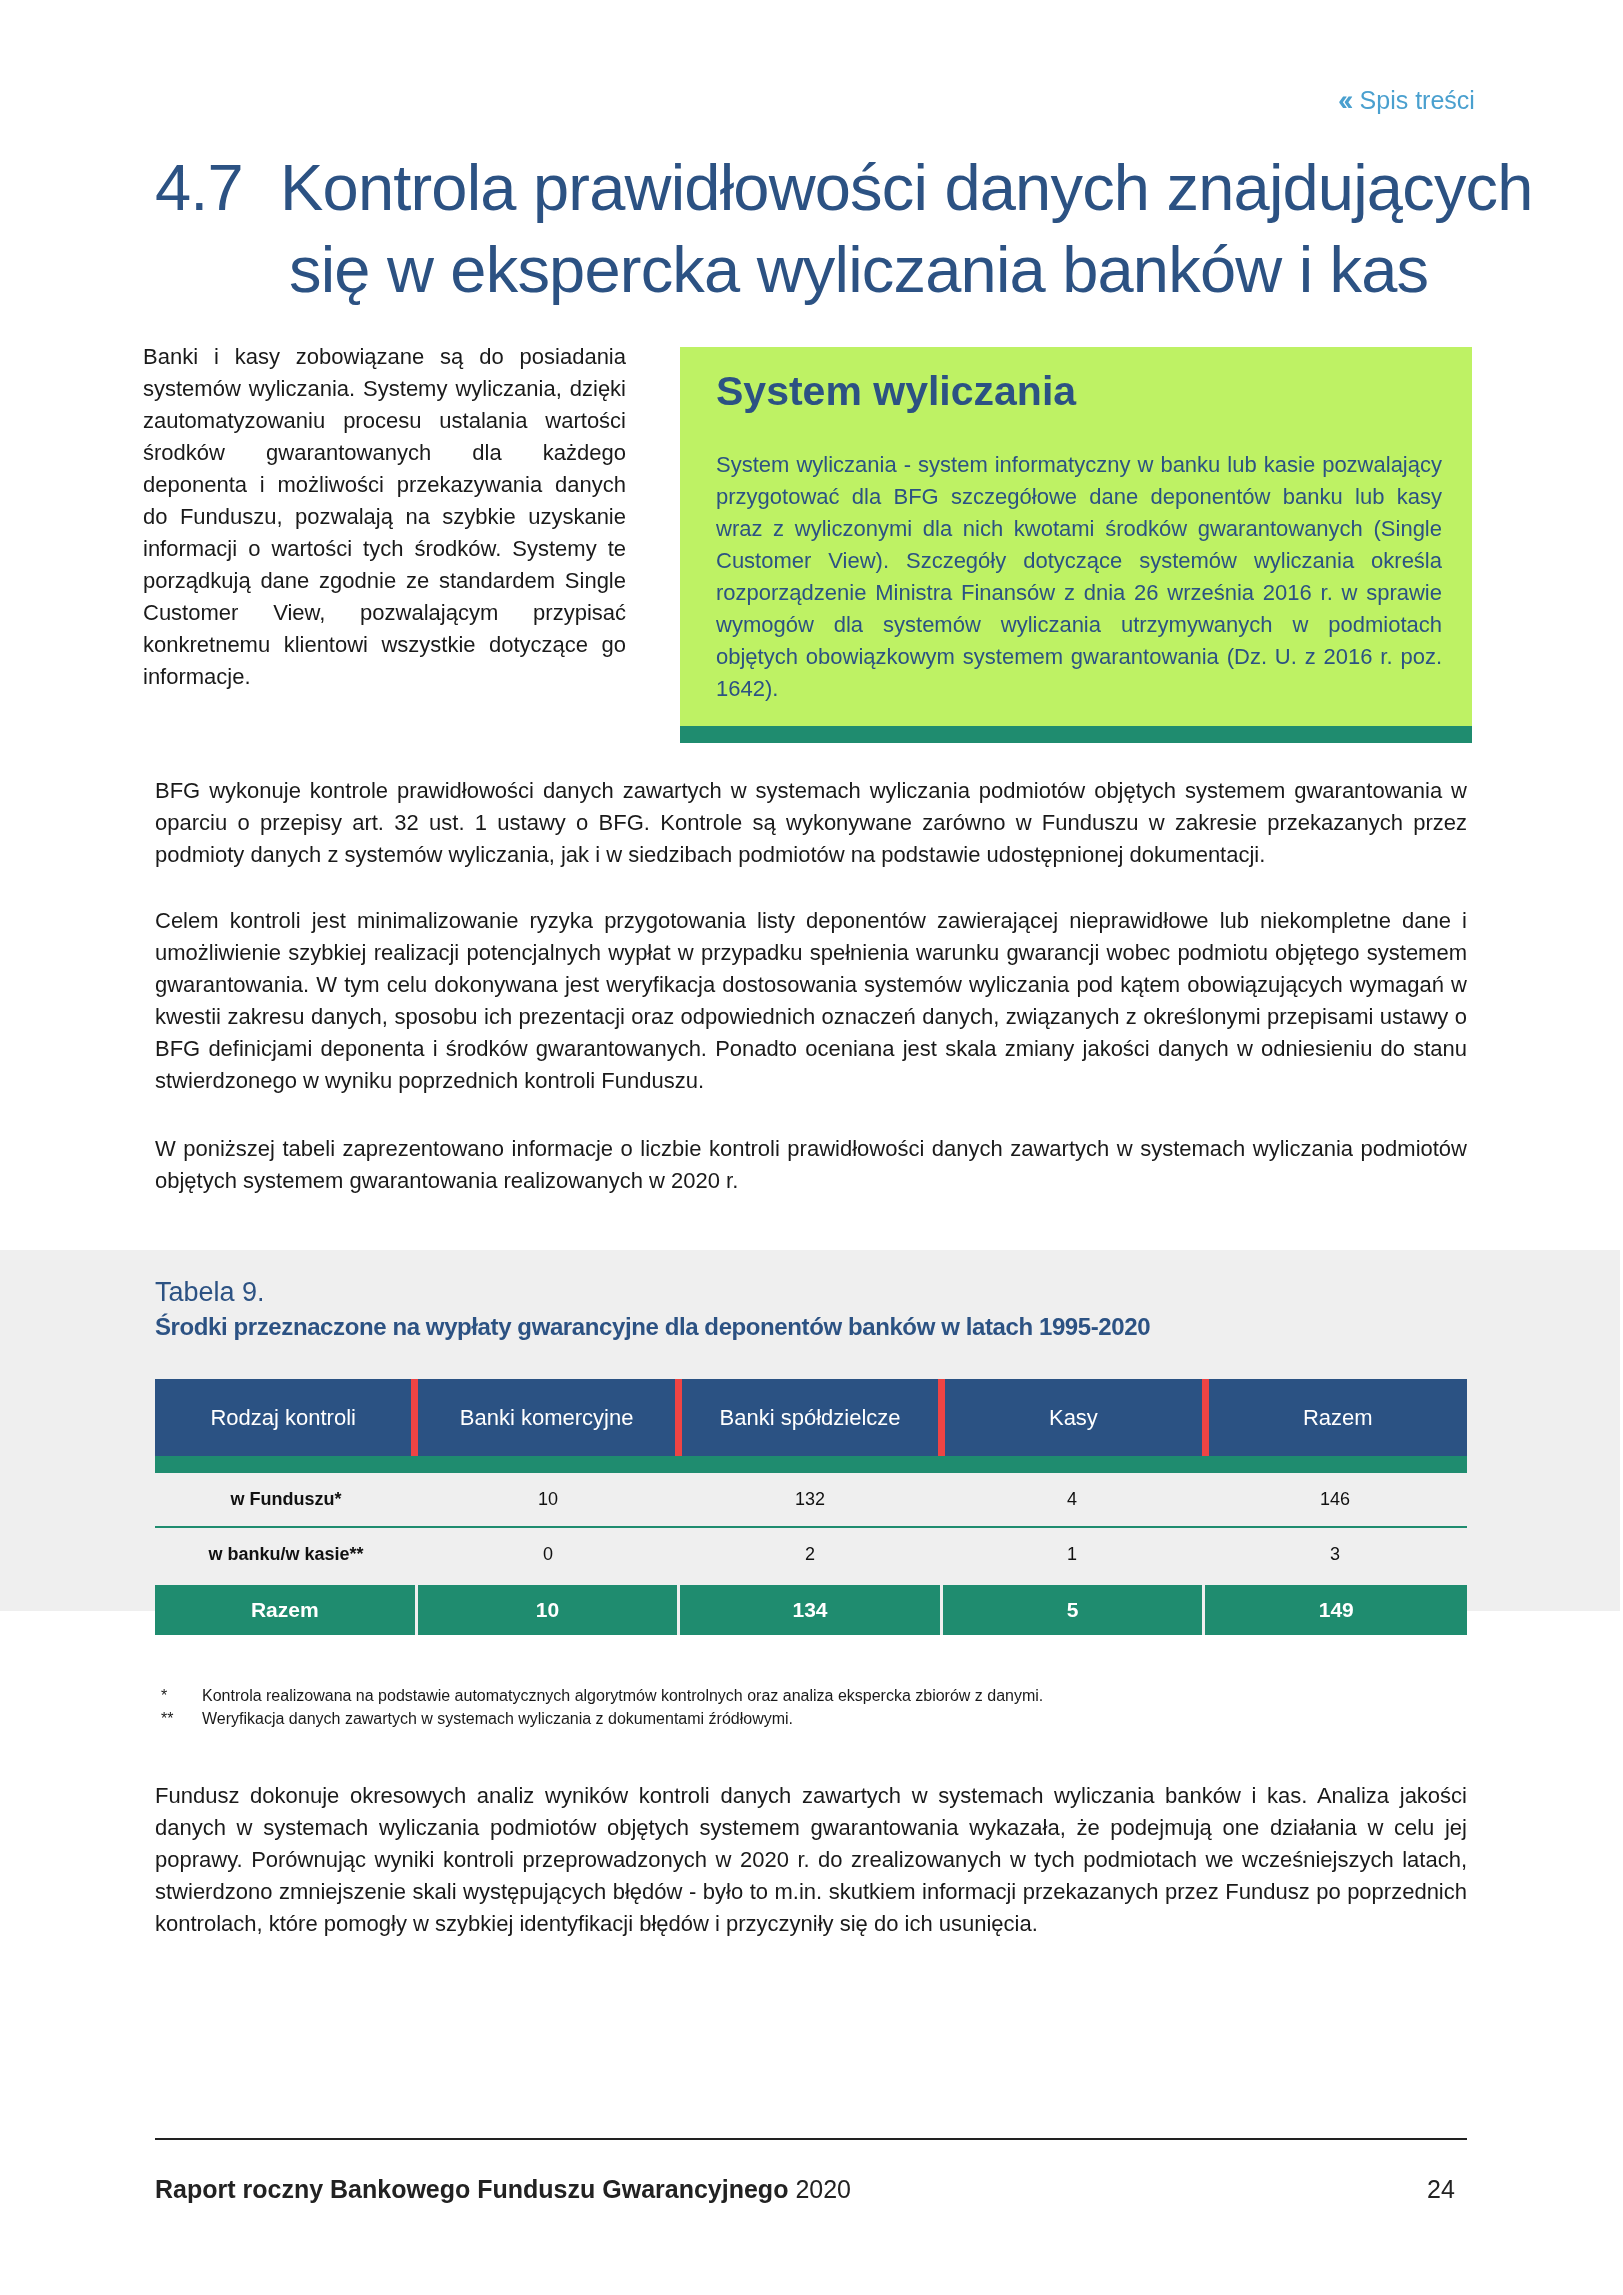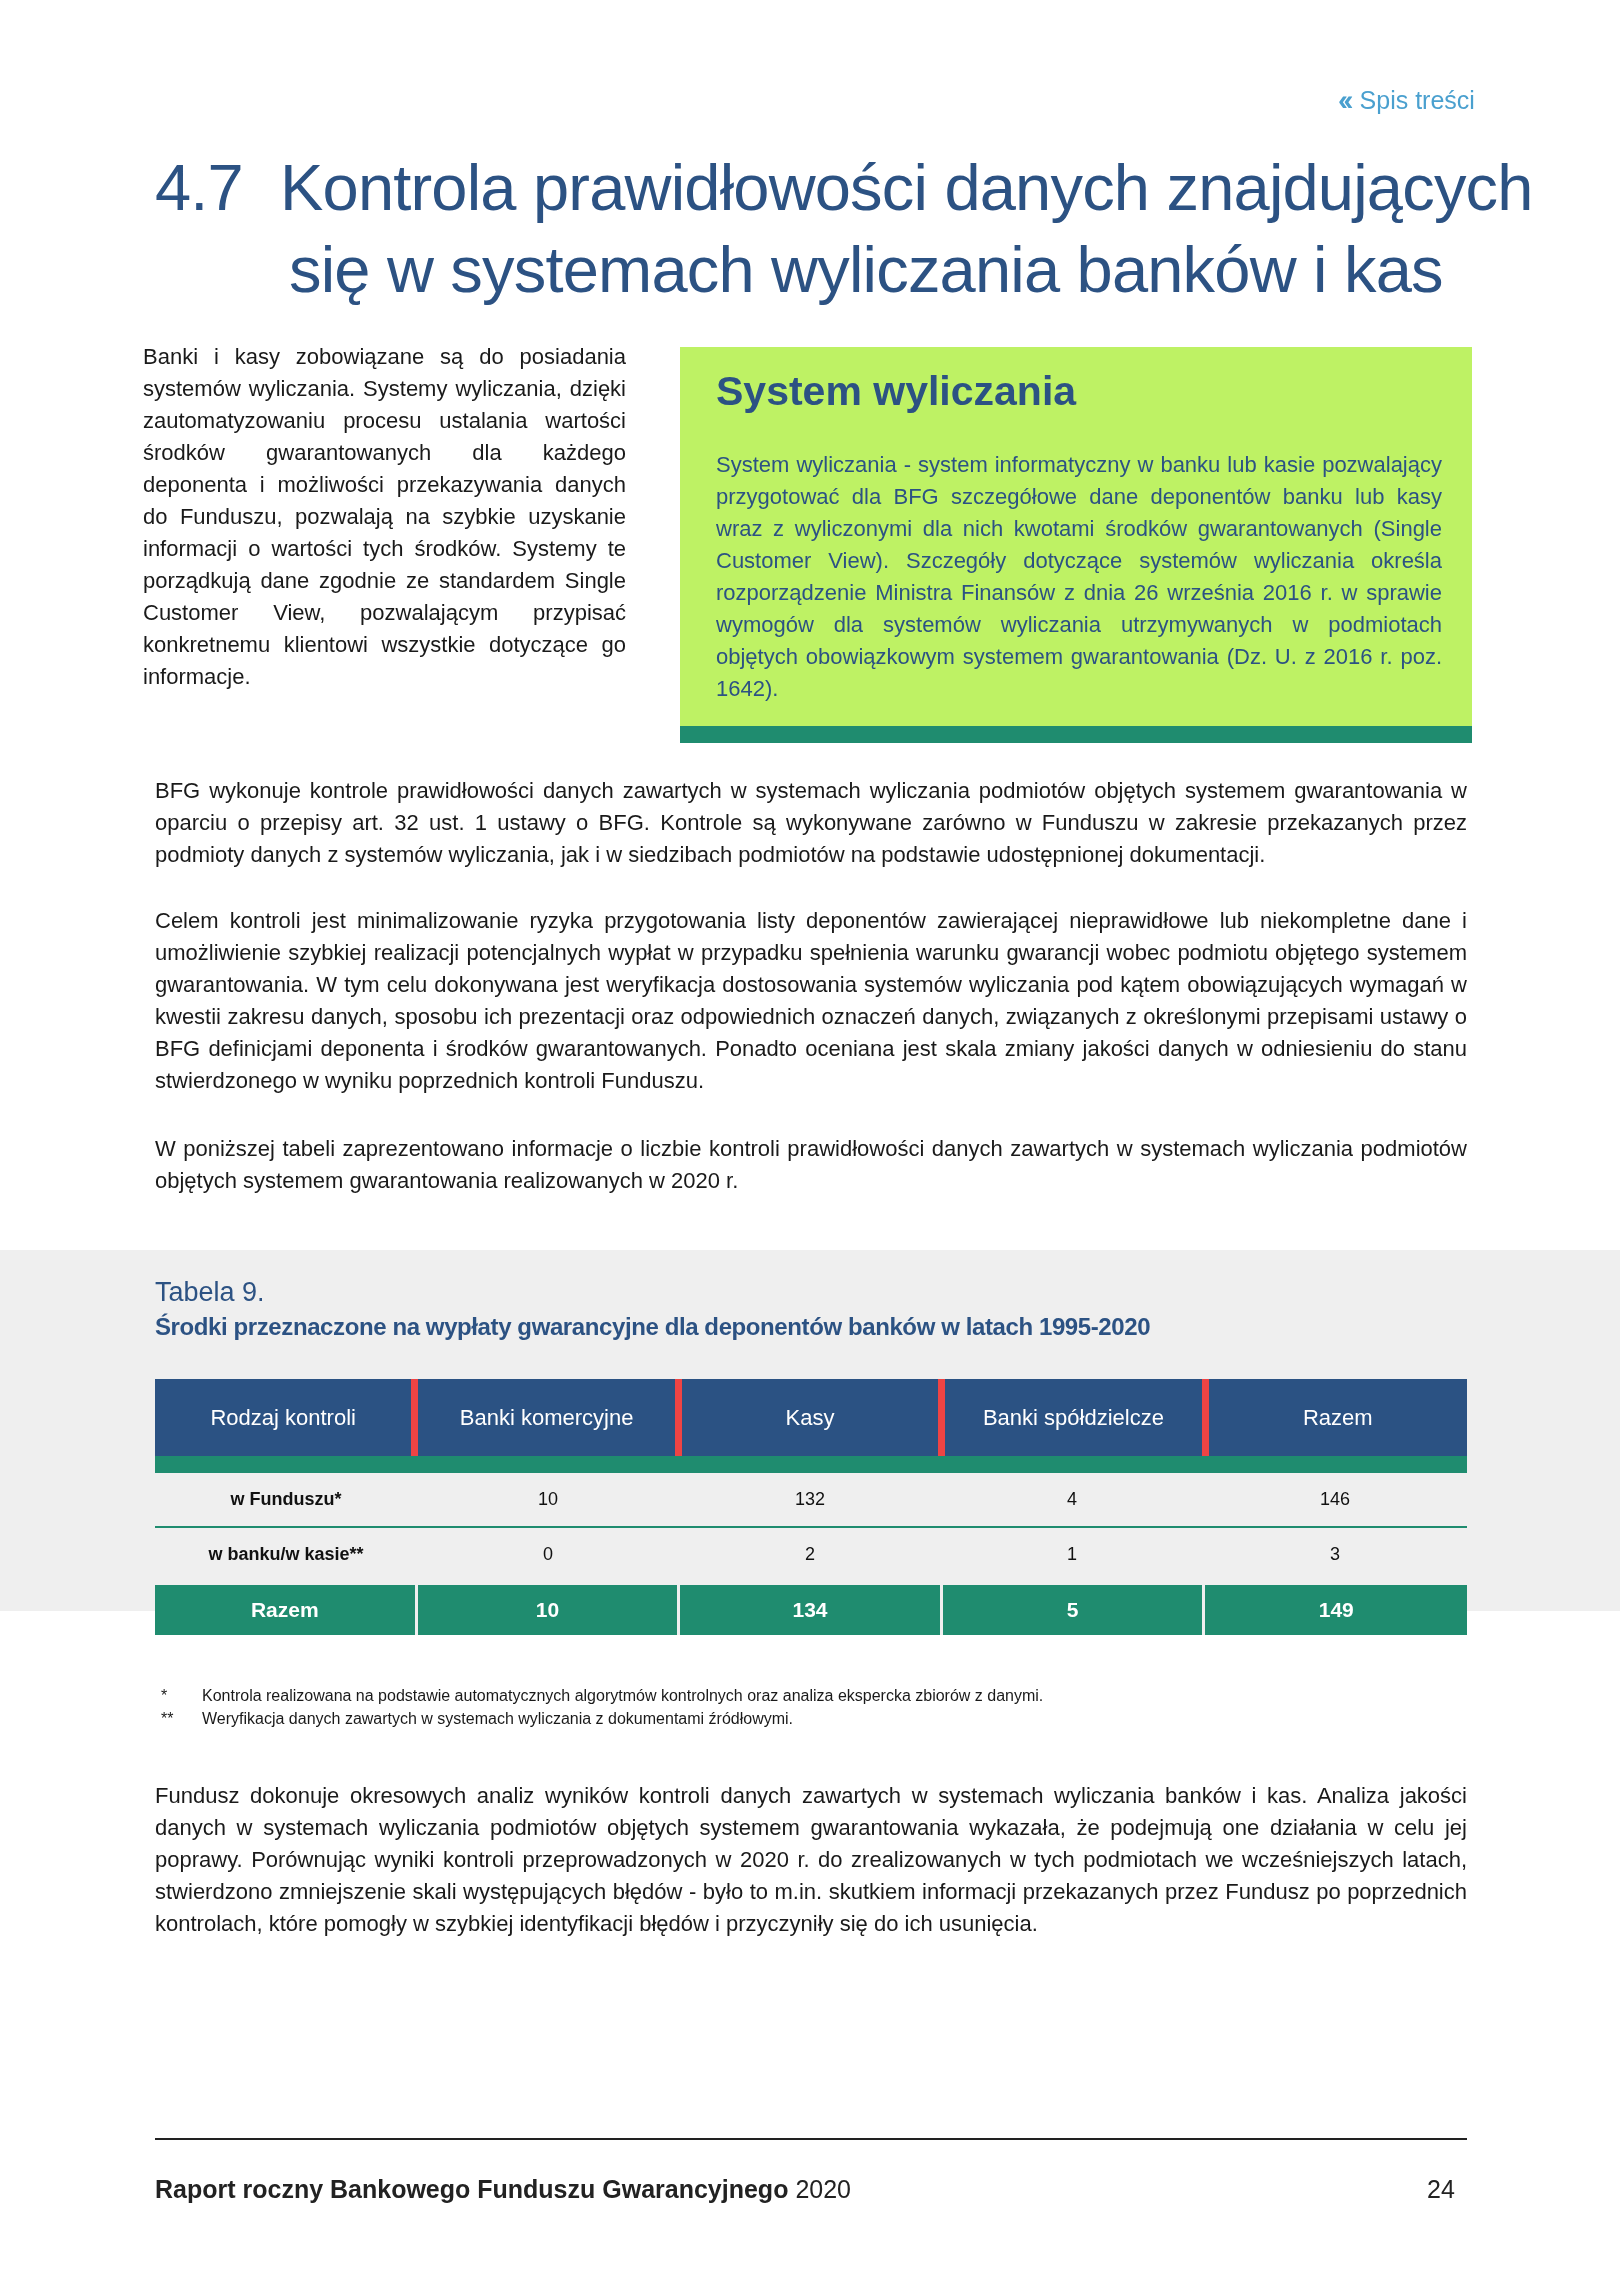--- a/index.html
+++ b/index.html
@@ -68,21 +68,21 @@
 </head>
 <body>
 
 <div class="abs toc-link">
   <span class="chev">‹‹</span>
   <span>Spis treści</span>
 </div>
 
 <h1 class="abs title" style="margin:0;font-weight:normal;">
   <span class="num">4.7</span><span>Kontrola prawidłowości danych znajdujących</span>
-  <span class="line2">się  w systemach wyliczania banków i kas</span>
+  <span class="line2">się  w ekspercka wyliczania banków i kas</span>
 </h1>
 
 <p class="abs intro" style="margin:0;">Banki i kasy zobowiązane są do posiadania systemów wyliczania. Systemy wyliczania, dzięki zautomatyzowaniu procesu ustalania wartości środków gwarantowanych dla każdego deponenta i możliwości przekazywania danych do Funduszu, pozwalają na szybkie uzyskanie informacji o wartości tych środków. Systemy te porządkują dane zgodnie ze standardem Single Customer View, pozwalającym przypisać konkretnemu klientowi wszystkie dotyczące go informacje.</p>
 
 <div class="abs infobox">
   <h2>System wyliczania</h2>
   <p>System wyliczania - system informatyczny w banku lub kasie pozwalający przygotować dla BFG szczegółowe dane deponentów banku lub kasy wraz z wyliczonymi dla nich kwotami środków gwarantowanych (Single Customer View). Szczegóły dotyczące systemów wyliczania określa rozporządzenie Ministra Finansów z dnia 26 września 2016 r. w sprawie wymogów dla systemów wyliczania utrzymywanych w podmiotach objętych obowiązkowym systemem gwarantowania (Dz. U. z 2016 r. poz. 1642).</p>
   <div class="stripe"></div>
 </div>
 
@@ -94,22 +94,22 @@
 
 <div class="abs tbl-caption">
   <span class="num">Tabela 9.</span>
   <span class="name">Środki przeznaczone na wypłaty gwarancyjne dla deponentów banków w latach 1995-2020</span>
 </div>
 
 <div class="abs table">
   <div class="trow thead">
     <div class="cell c1">Rodzaj kontroli</div>
     <div class="cell c2">Banki komercyjne</div>
+    <div class="cell c3">Banki spółdzielcze</div>
     <div class="cell c4">Kasy</div>
-    <div class="cell c3">Banki spółdzielcze</div>
     <div class="cell c5">Razem</div>
   </div>
   <div class="tstripe"></div>
 
   <div class="trow tbody-row">
     <div class="cell c1 label">w Funduszu*</div>
     <div class="cell c2">10</div>
     <div class="cell c3">132</div>
     <div class="cell c4">4</div>
     <div class="cell c5">146</div>

